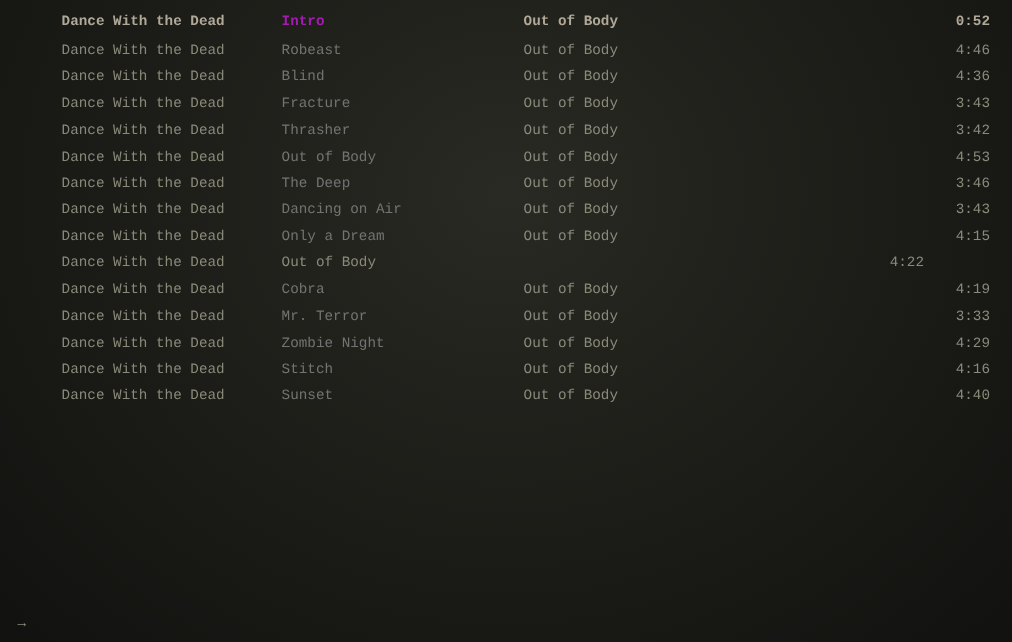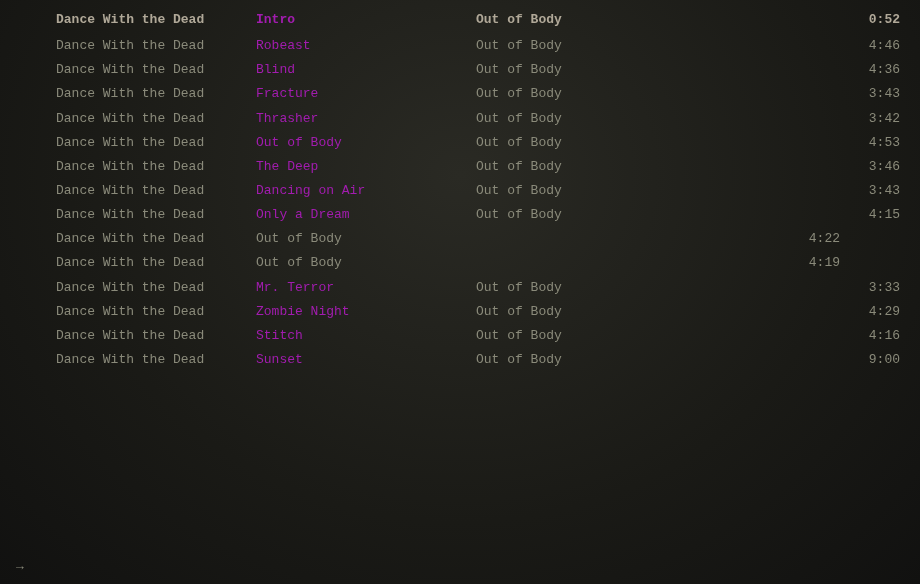--- a/index.html
+++ b/index.html
@@ -33,21 +33,21 @@
       cursor: default;
     }
 
     .track-row.header {
       color: #b0a898;
       font-weight: bold;
       margin-bottom: 2px;
     }
 
     .col-artist {}
-    .col-title { color: #a21caf; }
+    .col-title { color: #737373; }
     .track-row.header .col-title { color: #a21caf; }
     .col-album {}
     .col-empty {}
     .col-duration { text-align: right; }
 
     .arrow-indicator {
       position: absolute;
       bottom: 10px;
       left: 16px;
       color: #8a8a7a;
@@ -122,20 +122,21 @@
       <span class="col-duration">4:15</span>
     </div>
     <div class="track-row">
       <span class="col-artist">Dance With the Dead</span>
       <span class="col-album">Out of Body</span>
       <span class="col-empty"></span>
       <span class="col-duration">4:22</span>
     </div>
     <div class="track-row">
       <span class="col-artist">Dance With the Dead</span>
+      <span class="col-title">Cobra</span>
       <span class="col-album">Out of Body</span>
       <span class="col-empty"></span>
       <span class="col-duration">4:19</span>
     </div>
     <div class="track-row">
       <span class="col-artist">Dance With the Dead</span>
       <span class="col-title">Mr. Terror</span>
       <span class="col-album">Out of Body</span>
       <span class="col-empty"></span>
       <span class="col-duration">3:33</span>
@@ -152,17 +153,17 @@
       <span class="col-title">Stitch</span>
       <span class="col-album">Out of Body</span>
       <span class="col-empty"></span>
       <span class="col-duration">4:16</span>
     </div>
     <div class="track-row">
       <span class="col-artist">Dance With the Dead</span>
       <span class="col-title">Sunset</span>
       <span class="col-album">Out of Body</span>
       <span class="col-empty"></span>
-      <span class="col-duration">9:00</span>
+      <span class="col-duration">4:40</span>
     </div>
   </div>
 
 <div class="arrow-indicator">→</div>
 
 </body></html>

